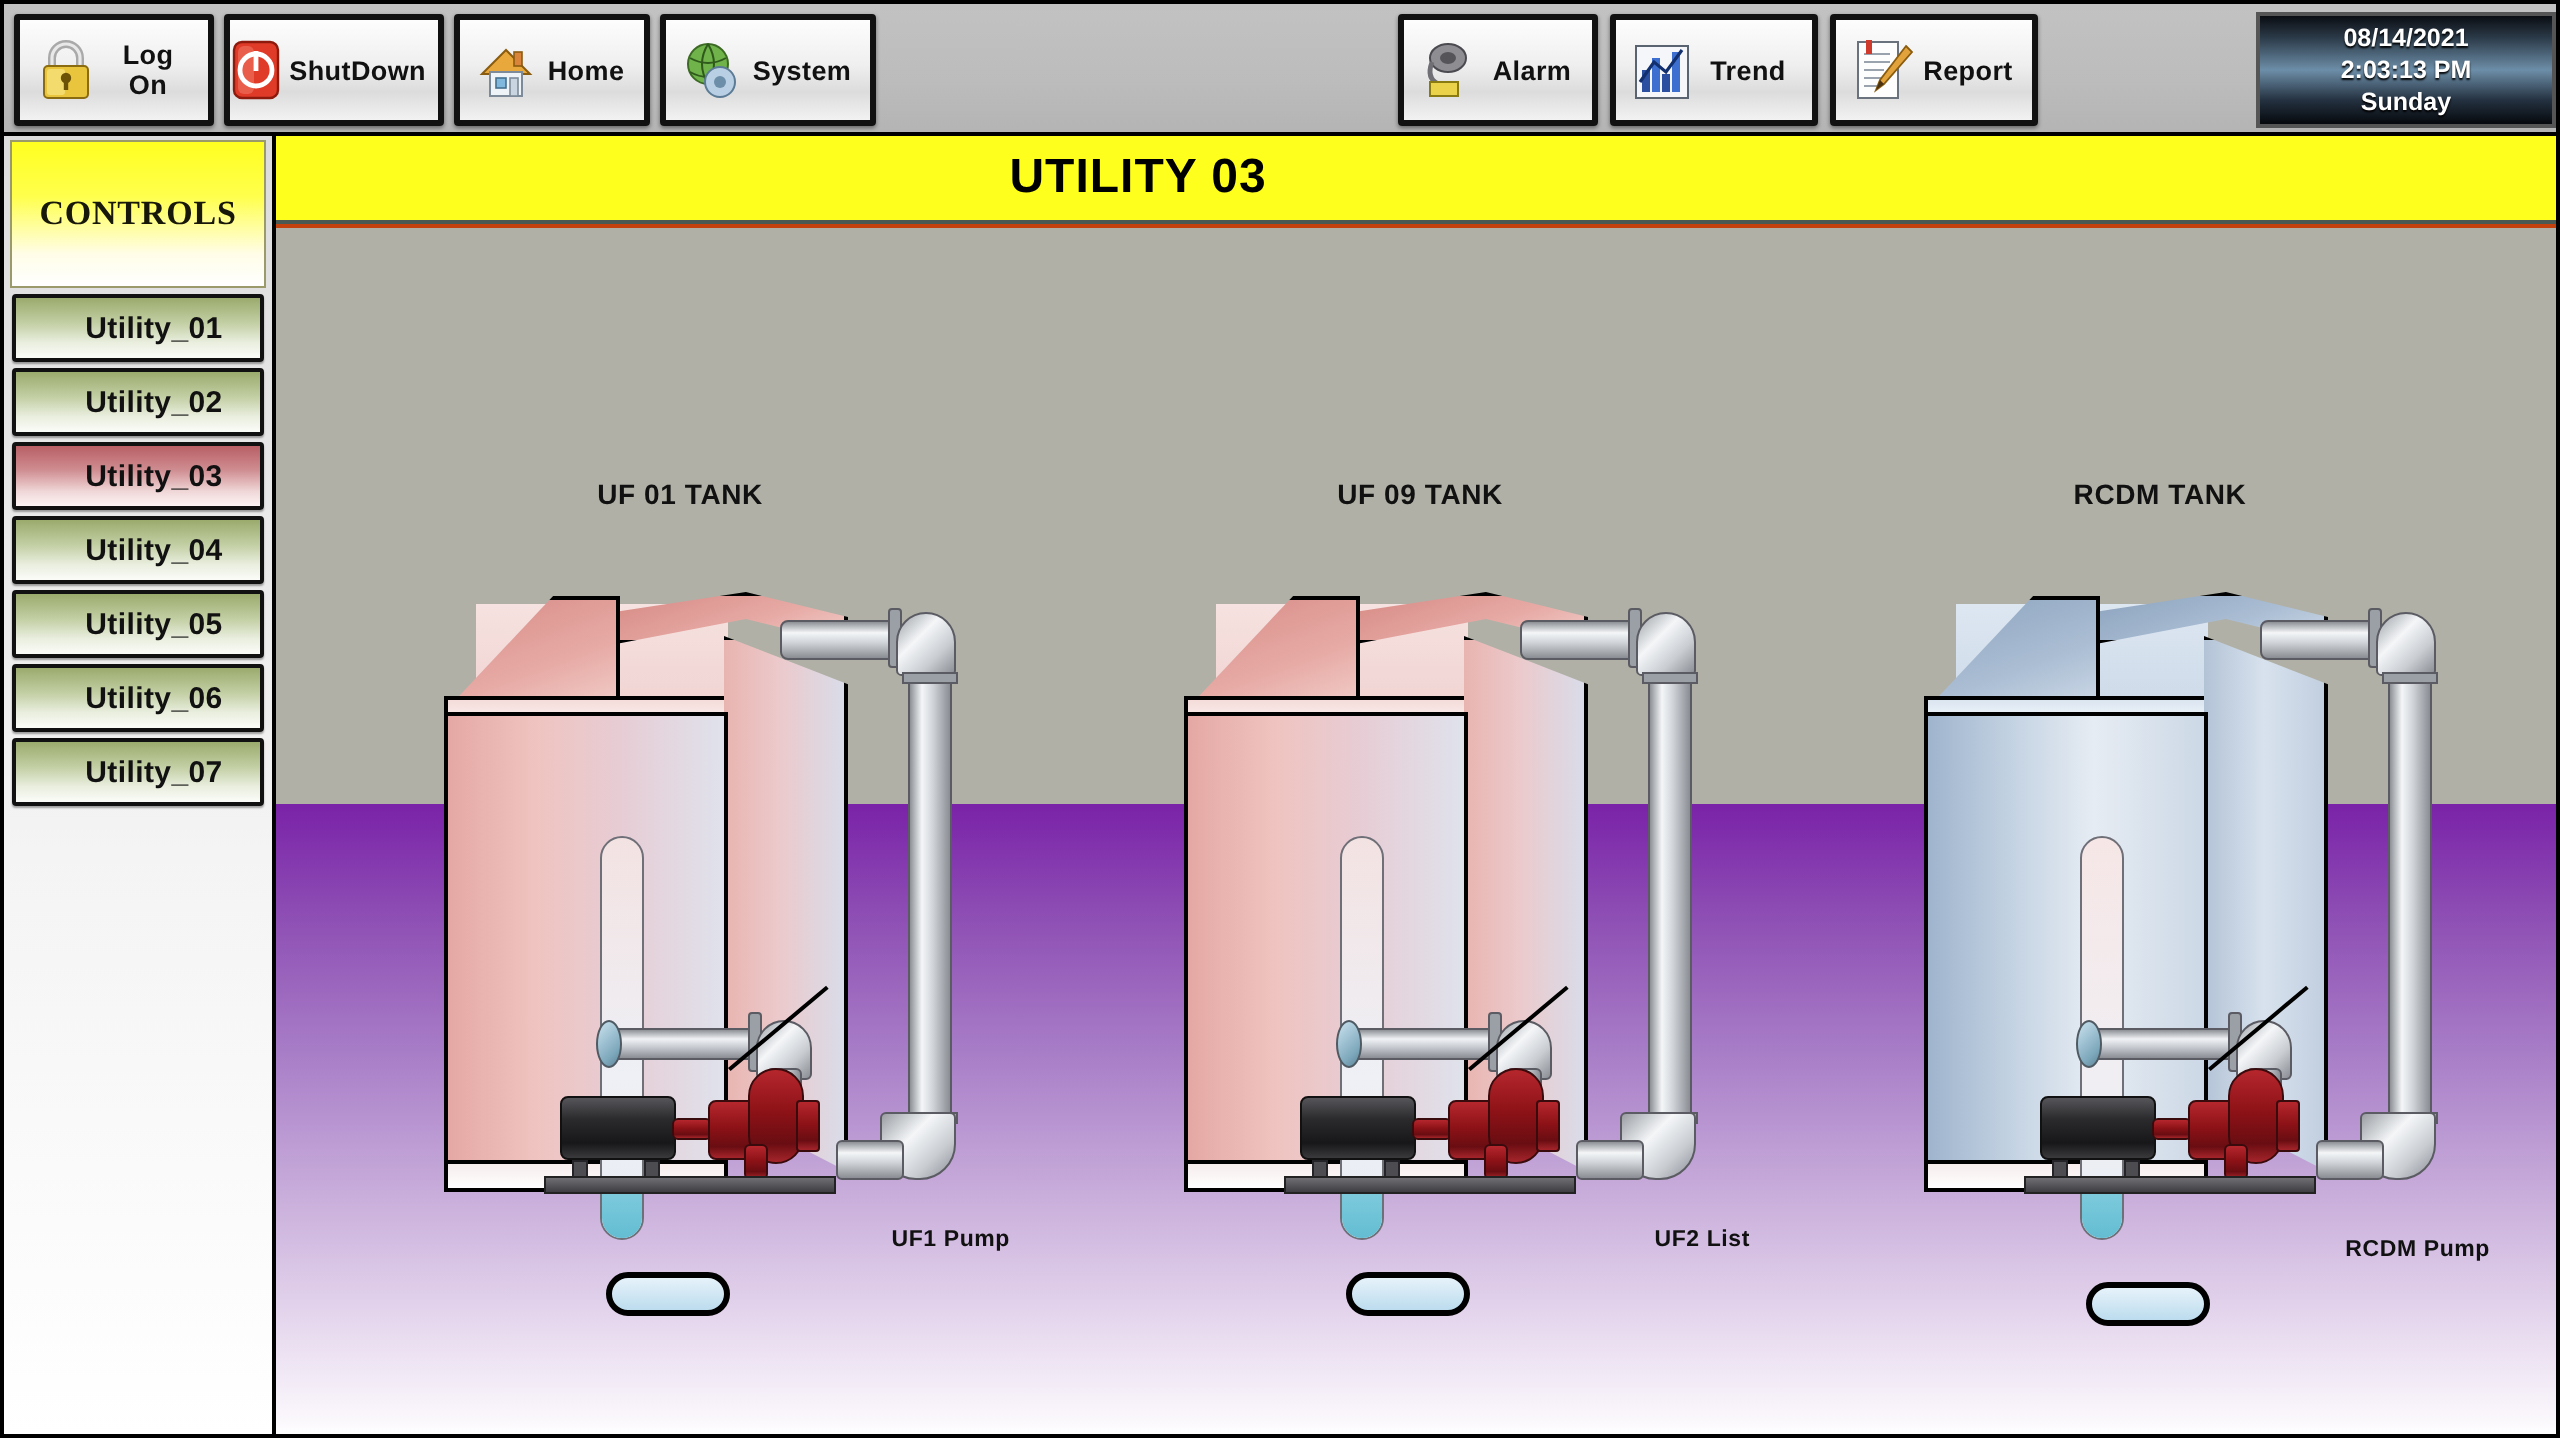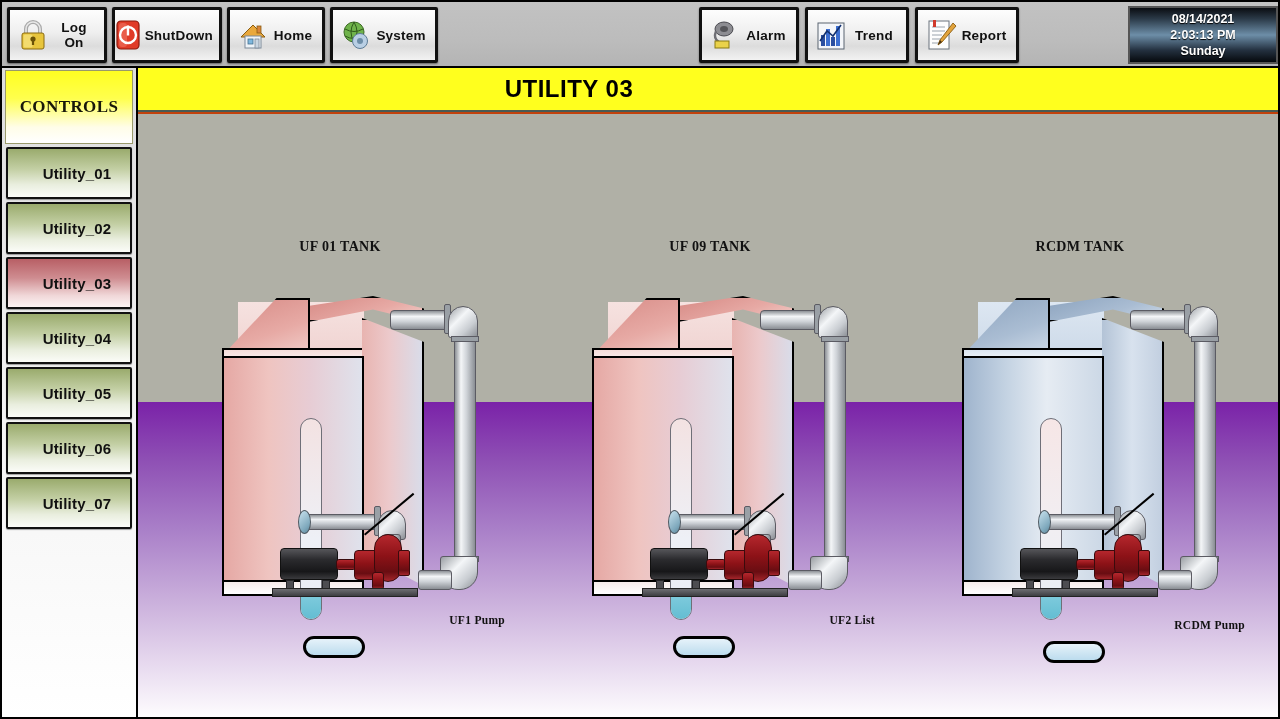--- a/index.html
+++ b/index.html
@@ -33,21 +33,21 @@
   
   #sidebar{position:absolute;left:0;top:66px;width:136px;height:651px;
            background:linear-gradient(180deg,#dcdcdc 0%,#f4f4f4 55%,#ffffff 100%);
            border-right:2px solid #000;box-sizing:border-box;}
   #ctrl-head{height:74px;box-sizing:border-box;margin:2px 3px 0 3px;
              background:linear-gradient(180deg,#ffff21 0%,#ffff4d 38%,#fffde8 78%,#ffffff 100%);
              border:1px solid #9a9a6a;
              display:flex;align-items:center;justify-content:center;}
   #ctrl-head span{font-family:"Liberation Serif",serif;font-weight:bold;font-size:17px;
                   color:#17170a;letter-spacing:.4px;}
-  .nav-btn{height:52px;margin:3px 4px 0 4px;box-sizing:border-box;
+  .nav-btn{height:34px;margin:3px 4px 0 4px;box-sizing:border-box;
            border:2px solid #111;border-radius:2px;
            background:linear-gradient(180deg,#9aab6d 0%,#c3cfa4 42%,#e9eede 74%,#fbfcf8 100%);
            display:flex;align-items:center;justify-content:center;cursor:pointer;
            box-shadow:0 1px 1px rgba(0,0,0,.35);padding-left:16px;}
   .nav-btn span{font-size:15px;font-weight:bold;color:#111;letter-spacing:.2px;}
   .nav-btn.active{background:linear-gradient(180deg,#b85f65 0%,#cf8d91 40%,#f0d7d8 76%,#fdf4f4 100%);}
 
   
   #stage{position:absolute;left:136px;top:66px;width:1140px;height:651px;overflow:hidden;}
   #title-bar{position:absolute;left:0;top:0;width:1140px;height:44px;
@@ -55,21 +55,21 @@
              display:flex;align-items:center;justify-content:center;}
   #title-bar span{font-size:24px;font-weight:bold;color:#000;letter-spacing:.5px;
                   position:relative;left:-139px;}
   #scene{position:absolute;left:0;top:46px;width:1140px;height:605px;}
   #wall{position:absolute;left:0;top:0;width:100%;height:288px;background:#b0b0a6;}
   #floor{position:absolute;left:0;top:288px;width:100%;height:317px;
          background:linear-gradient(180deg,#7a22a8 0%,#8e4fb4 18%,#a97fc8 40%,
                     #c9aedb 62%,#e6d8ee 82%,#f9f5fb 96%,#ffffff 100%);}
 
   
-  .tank-group{position:absolute;top:0;width:340px;height:521px;font-family:Liberation Serif, serif;}
+  .tank-group{position:absolute;top:0;width:340px;height:521px;}
   .tk-label{position:absolute;top:125px;width:100%;text-align:center;
             font-size:14px;font-weight:bold;color:#111;letter-spacing:.3px;}
 
   .tank{position:absolute;left:22px;top:184px;width:200px;height:298px;}
   
   .t-front{position:absolute;left:0;top:58px;width:142px;height:240px;
            border:2px solid #000;box-sizing:border-box;}
   .t-toplip{position:absolute;left:0;top:50px;width:142px;height:14px;
             border:2px solid #000;box-sizing:border-box;
             background:linear-gradient(180deg,#ffffff 0%,#f3e6e6 60%,#e2d5d8 100%);}

